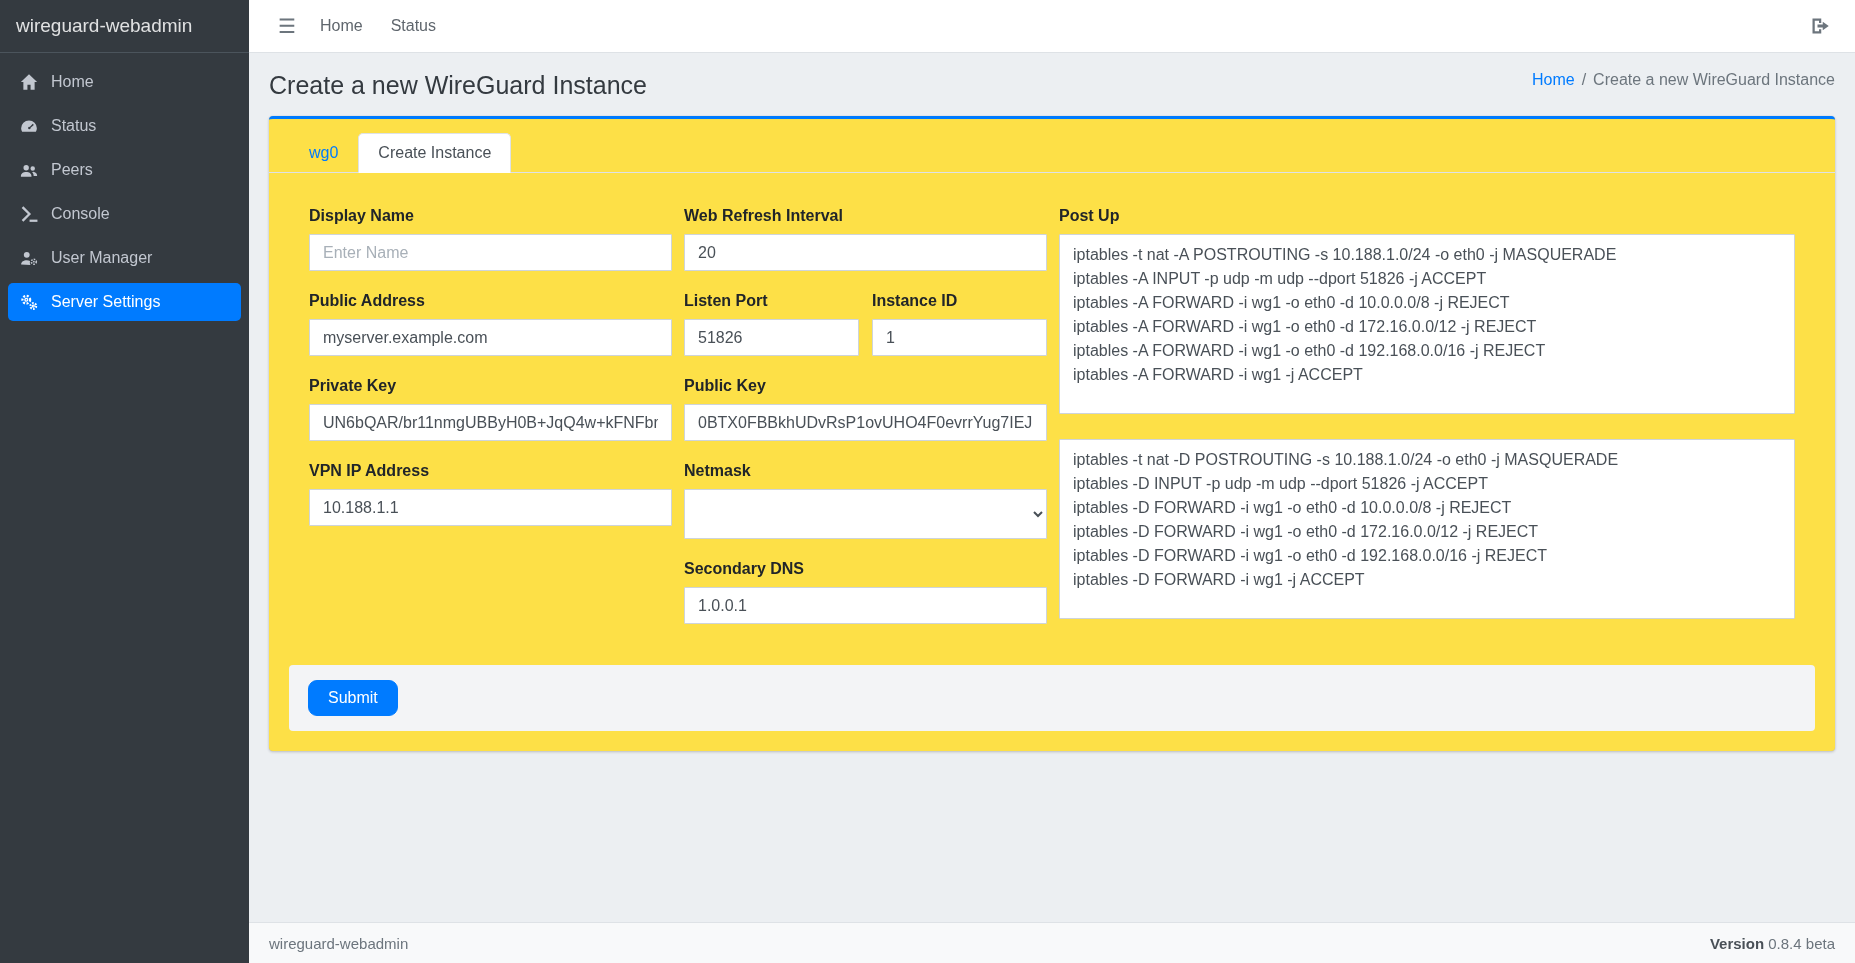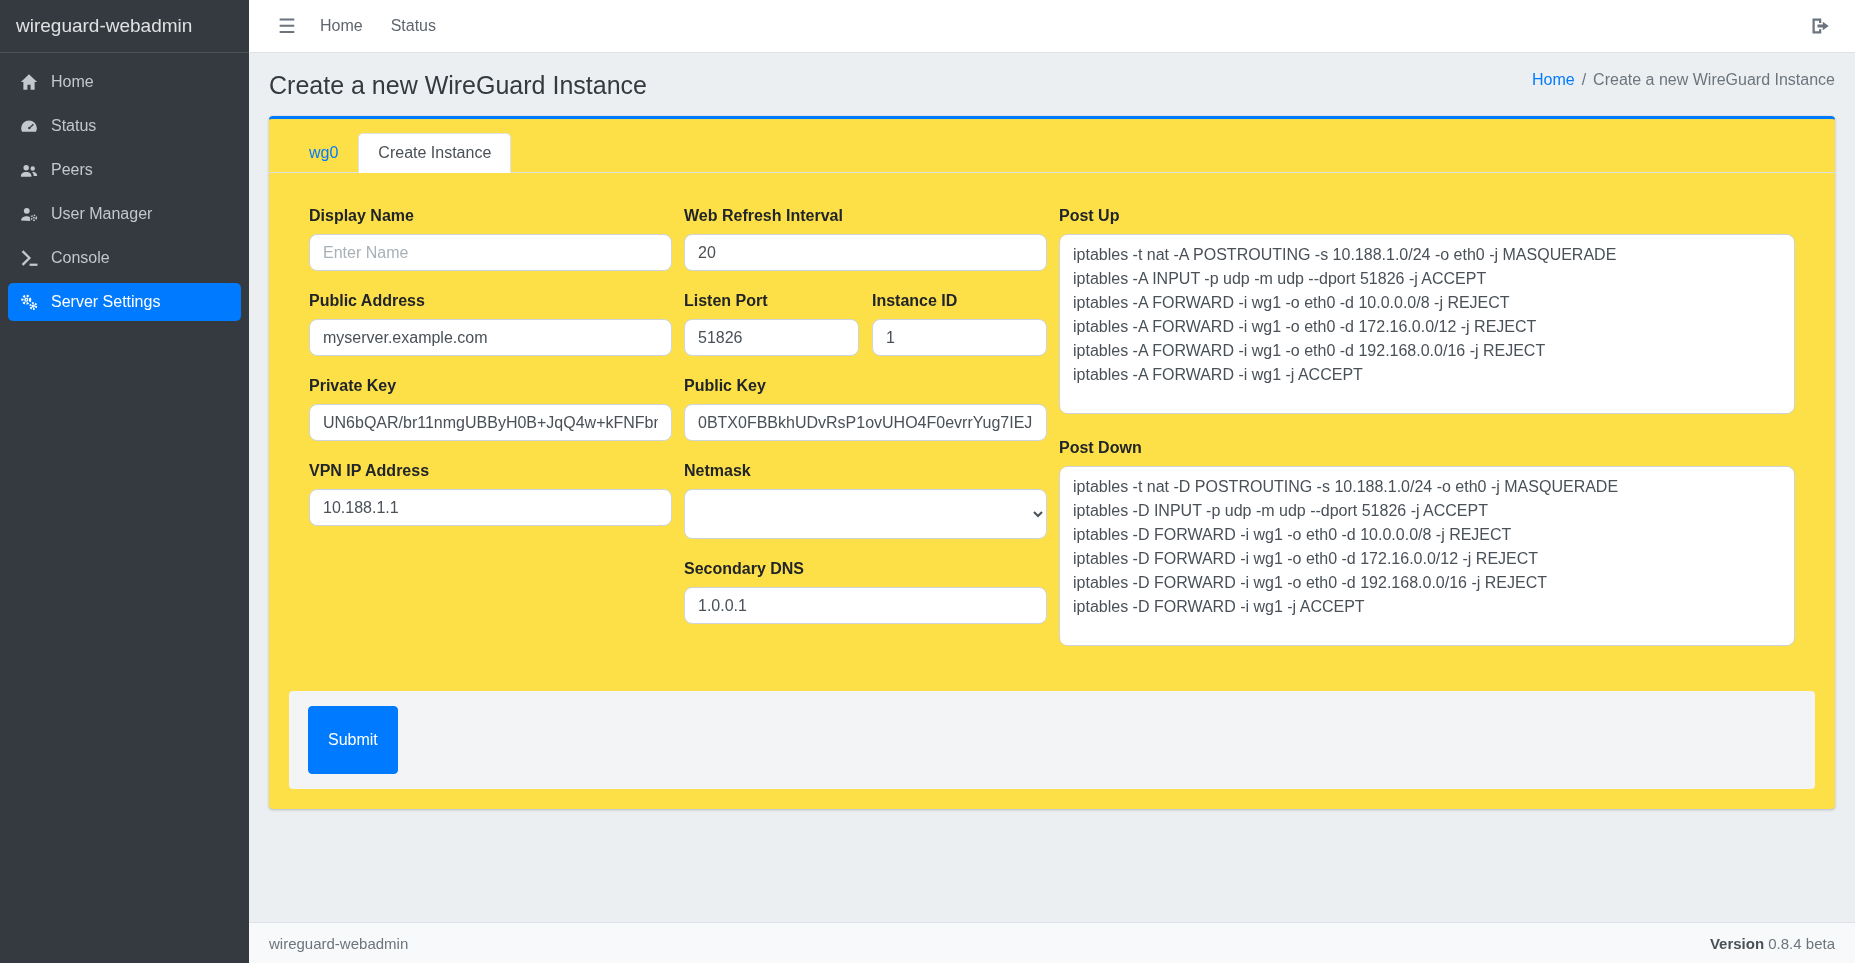--- a/index.html
+++ b/index.html
@@ -78,41 +78,41 @@
   }
   .form-group { margin-bottom:21px; }
   .form-group label {
     display:block; font-weight:700; font-size:16px; color:#212529; margin-bottom:9px;
   }
   .row-2 { display:grid; grid-template-columns:1fr 1fr; gap:13px; }
 
   input[type=text], select, textarea {
     width:100%; font-family:"Liberation Sans", sans-serif; font-size:16px;
     color:#495057; background:#fff;
-    border:1px solid #ced4da; border-radius:8px;
+    border:1px solid #ced4da; border-radius:1px;
     padding:7px 13px; line-height:21px; outline:none;
   }
   input[type=text]::placeholder { color:#a8b0b8; }
   select { height:37px; padding:24px 10px; }
   textarea {
     height:180px; line-height:24px; padding:8px 13px;
     resize:none; overflow-y:scroll; overflow-x:hidden; white-space:pre;
   }
   textarea::-webkit-scrollbar { width:15px; }
   textarea::-webkit-scrollbar-track { background:#f1f1f1; border-left:1px solid #e4e4e4; }
   textarea::-webkit-scrollbar-thumb { background:#c1c1c1; border:3px solid #f1f1f1; border-radius:8px; }
   textarea::-webkit-scrollbar-button { height:15px; background:#f1f1f1; }
 
   .submit-bar {
     margin:20px 0 0; background:#f3f4f6; border-radius:4px;
     padding:15px 19px;
   }
   .submit-btn {
-    background:#007bff; color:#fff; border:1px solid #007bff; border-radius:4px;
-    padding:24px 19px; font-size:16px; font-family:"Liberation Sans", sans-serif; cursor:pointer;
+    background:#007bff; color:#fff; border:1px solid #007bff; border-radius:9px;
+    padding:8px 19px; font-size:16px; font-family:"Liberation Sans", sans-serif; cursor:pointer;
   }
 
   
   .main-footer {
     flex:none; height:41px; background:#f8f9fa; border-top:1px solid #dee2e6;
     display:flex; align-items:center; justify-content:space-between;
     padding:0 20px; color:#6c757d; font-size:15px;
   }
   .main-footer b { color:#495057; }
 </style>
@@ -145,37 +145,37 @@
       <span class="nav-icon">
         <svg viewBox="0 0 16 16" fill="currentColor">
             <path d="M5.5 3.6a2.4 2.4 0 1 1 0 4.8 2.4 2.4 0 0 1 0-4.8zM.8 13.4c0-2.3 2.1-3.6 4.7-3.6s4.7 1.3 4.7 3.6v.6H.8zM11.3 4.6a2 2 0 1 1 0 4 2 2 0 0 1 0-4zm.5 4.9c1.9.3 3.4 1.4 3.4 3.3v.6h-3.1v-.6c0-1.2-.5-2.2-1.3-2.9.3-.2.6-.3 1-.4z"></path>
           </svg>
       </span>
       <span>Peers</span>
     </a>
 
     <a class="nav-item">
       <span class="nav-icon">
+        <svg viewBox="0 0 16 16" fill="currentColor">
+            <path d="M1.5 2.6 7 8l-5.5 5.4L3 14.8 9.8 8 3 1.2z"></path>
+            <rect x="8.5" y="13" width="7" height="2"></rect>
+          </svg>
+      </span>
+      <span>Console</span>
+    </a>
+
+    <a class="nav-item">
+      <span class="nav-icon">
         <svg viewBox="0 0 16 16" fill="none" stroke="currentColor">
           <path fill="currentColor" stroke="none" d="M6 2.6a2.6 2.6 0 1 1 0 5.2 2.6 2.6 0 0 1 0-5.2zM1 13.8c0-2.4 2.2-3.8 5-3.8 1.1 0 2.1.2 2.9.6a4.6 4.6 0 0 0 .4 3.6z"></path>
           <circle cx="12.3" cy="11.3" r="2.2" stroke-width="1.4" stroke-dasharray="1.4 1.1"></circle>
           <circle cx="12.3" cy="11.3" r="0.8" fill="currentColor" stroke="none"></circle>
         </svg>
       </span>
       <span>User Manager</span>
-    </a>
-
-    <a class="nav-item">
-      <span class="nav-icon">
-        <svg viewBox="0 0 16 16" fill="currentColor">
-            <path d="M1.5 2.6 7 8l-5.5 5.4L3 14.8 9.8 8 3 1.2z"></path>
-            <rect x="8.5" y="13" width="7" height="2"></rect>
-          </svg>
-      </span>
-      <span>Console</span>
     </a>
 
     <a class="nav-item active">
       <span class="nav-icon">
         <svg viewBox="0 0 16 16" fill="none" stroke="currentColor">
           <circle cx="5.6" cy="6" r="3.4" stroke-width="2" stroke-dasharray="1.8 1.4"></circle>
           <circle cx="5.6" cy="6" r="1.2" stroke-width="1.2"></circle>
           <circle cx="11.8" cy="11.6" r="2.6" stroke-width="1.8" stroke-dasharray="1.5 1.2"></circle>
           <circle cx="11.8" cy="11.6" r="0.9" stroke-width="1.1"></circle>
         </svg>
@@ -274,21 +274,20 @@
               <label>Post Up</label>
               <textarea spellcheck="false" style="">iptables -t nat -A POSTROUTING -s 10.188.1.0/24 -o eth0 -j MASQUERADE
 iptables -A INPUT -p udp -m udp --dport 51826 -j ACCEPT
 iptables -A FORWARD -i wg1 -o eth0 -d 10.0.0.0/8 -j REJECT
 iptables -A FORWARD -i wg1 -o eth0 -d 172.16.0.0/12 -j REJECT
 iptables -A FORWARD -i wg1 -o eth0 -d 192.168.0.0/16 -j REJECT
 iptables -A FORWARD -i wg1 -j ACCEPT
 </textarea>
             </div>
             <div class="form-group">
-              <label>Post Down</label>
               <textarea spellcheck="false" style="">iptables -t nat -D POSTROUTING -s 10.188.1.0/24 -o eth0 -j MASQUERADE
 iptables -D INPUT -p udp -m udp --dport 51826 -j ACCEPT
 iptables -D FORWARD -i wg1 -o eth0 -d 10.0.0.0/8 -j REJECT
 iptables -D FORWARD -i wg1 -o eth0 -d 172.16.0.0/12 -j REJECT
 iptables -D FORWARD -i wg1 -o eth0 -d 192.168.0.0/16 -j REJECT
 iptables -D FORWARD -i wg1 -j ACCEPT
 </textarea>
             </div>
           </div>
 

